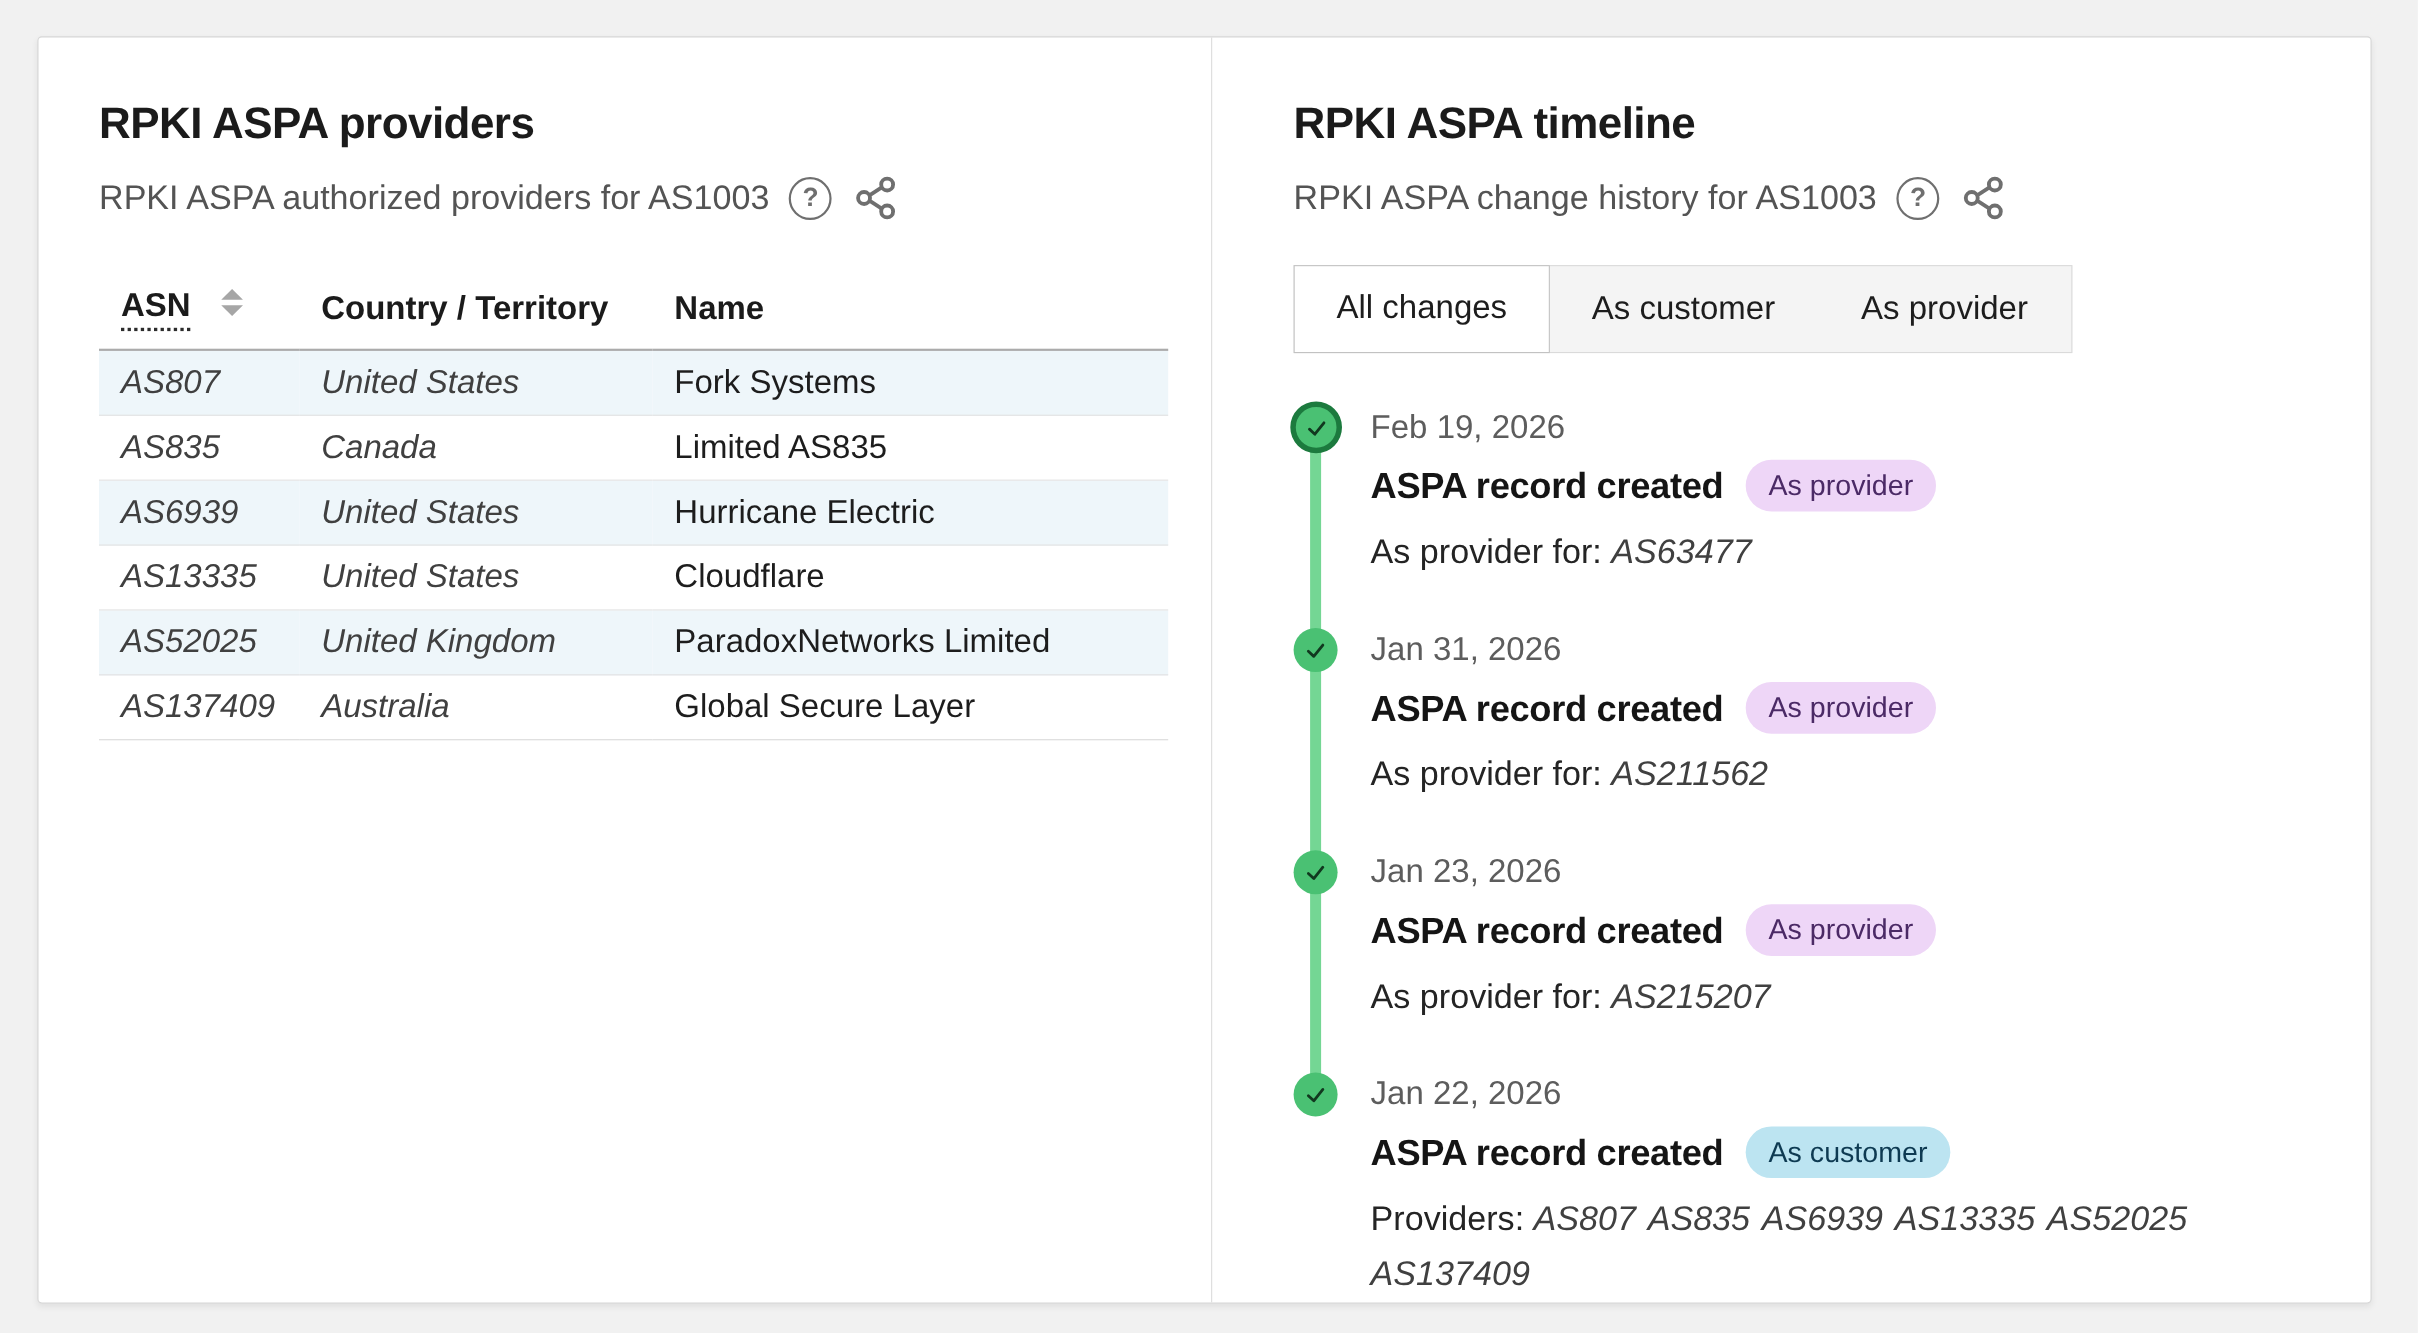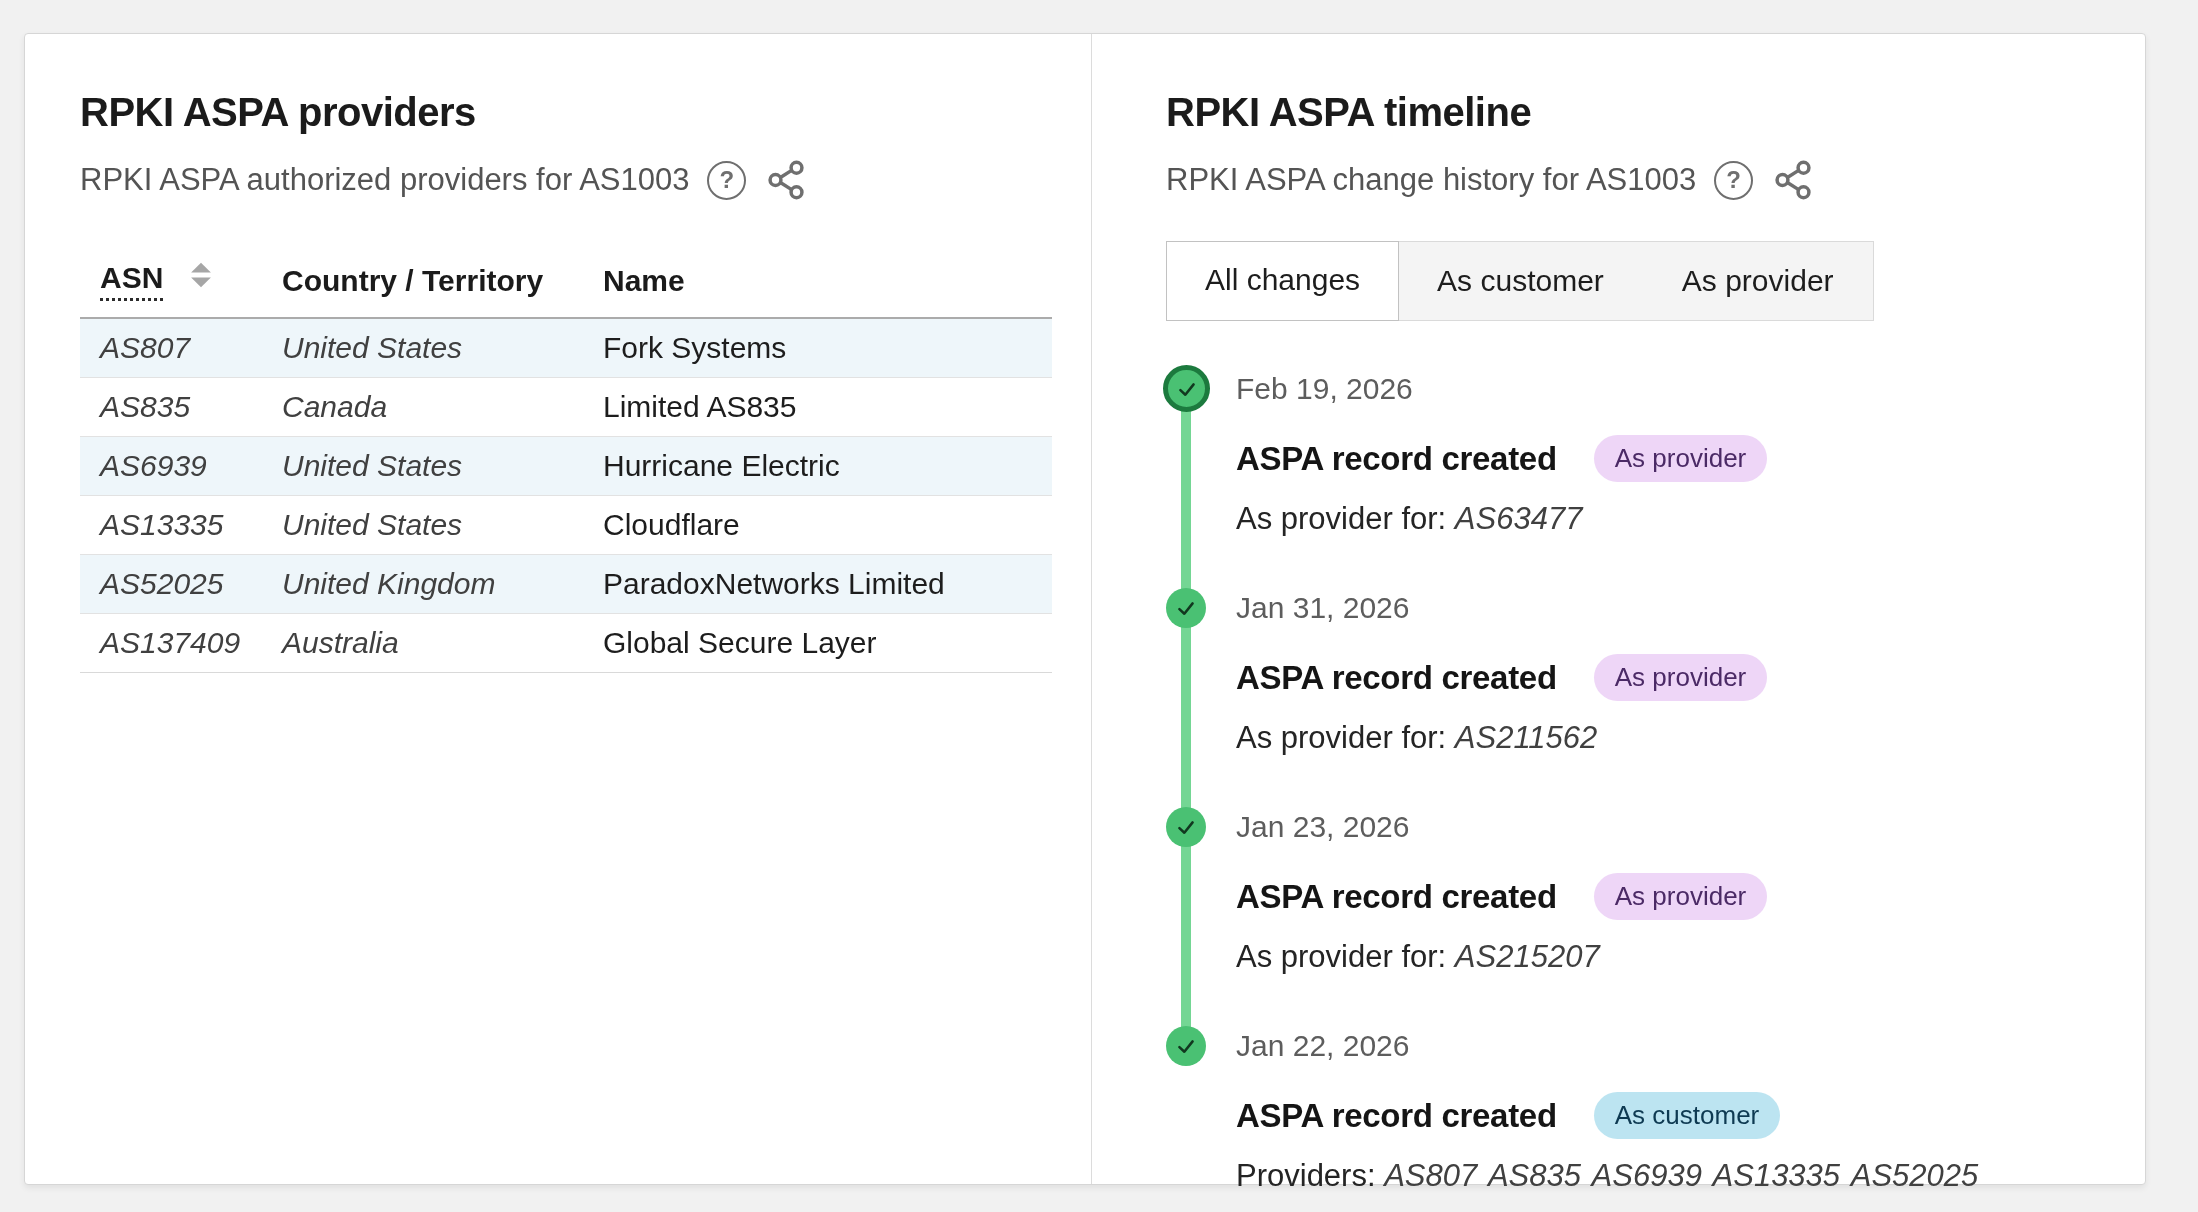--- a/index.html
+++ b/index.html
@@ -6,21 +6,21 @@
   html, body { width: 2198px; height: 1212px; }
   body {
     background: #f1f1f1;
     font-family: "Liberation Sans", "DejaVu Sans", sans-serif;
     color: #1d1d1d;
     overflow: hidden;
     position: relative;
   }
   .card {
     position: absolute;
-    left: 24px; top: 33px;
+    left: 34px; top: 33px;
     width: 2122px; height: 1152px;
     background: #ffffff;
     border: 1px solid #d6d6d6;
     border-radius: 4px;
     box-shadow: 0 3px 6px rgba(0,0,0,0.07);
     display: flex;
   }
   .panel-left  { width: 1066px; padding: 56px 40px 0 55px; }
   .divider     { width: 1px; background: #dcdcdc; }
   .panel-right { flex: 1; padding: 56px 56px 0 74px; }
@@ -144,24 +144,24 @@
     width: 47px; height: 47px;
     left: -3px; top: -2px;
     border: 5px solid #1c7a3e;
   }
   .entry-date {
     font-size: 30px;
     color: #5d5d5d;
     line-height: 44px;
   }
   .title-row {
-    margin-top: 24px;
+    margin-top: 7px;
     display: flex;
     align-items: center;
-    gap: 37px;
+    gap: 20px;
   }
   .entry-title {
     font-size: 33px;
     font-weight: 700;
     color: #151515;
     letter-spacing: -0.3px;
   }
   .badge {
     font-size: 26px;
     padding: 8px 21px;

